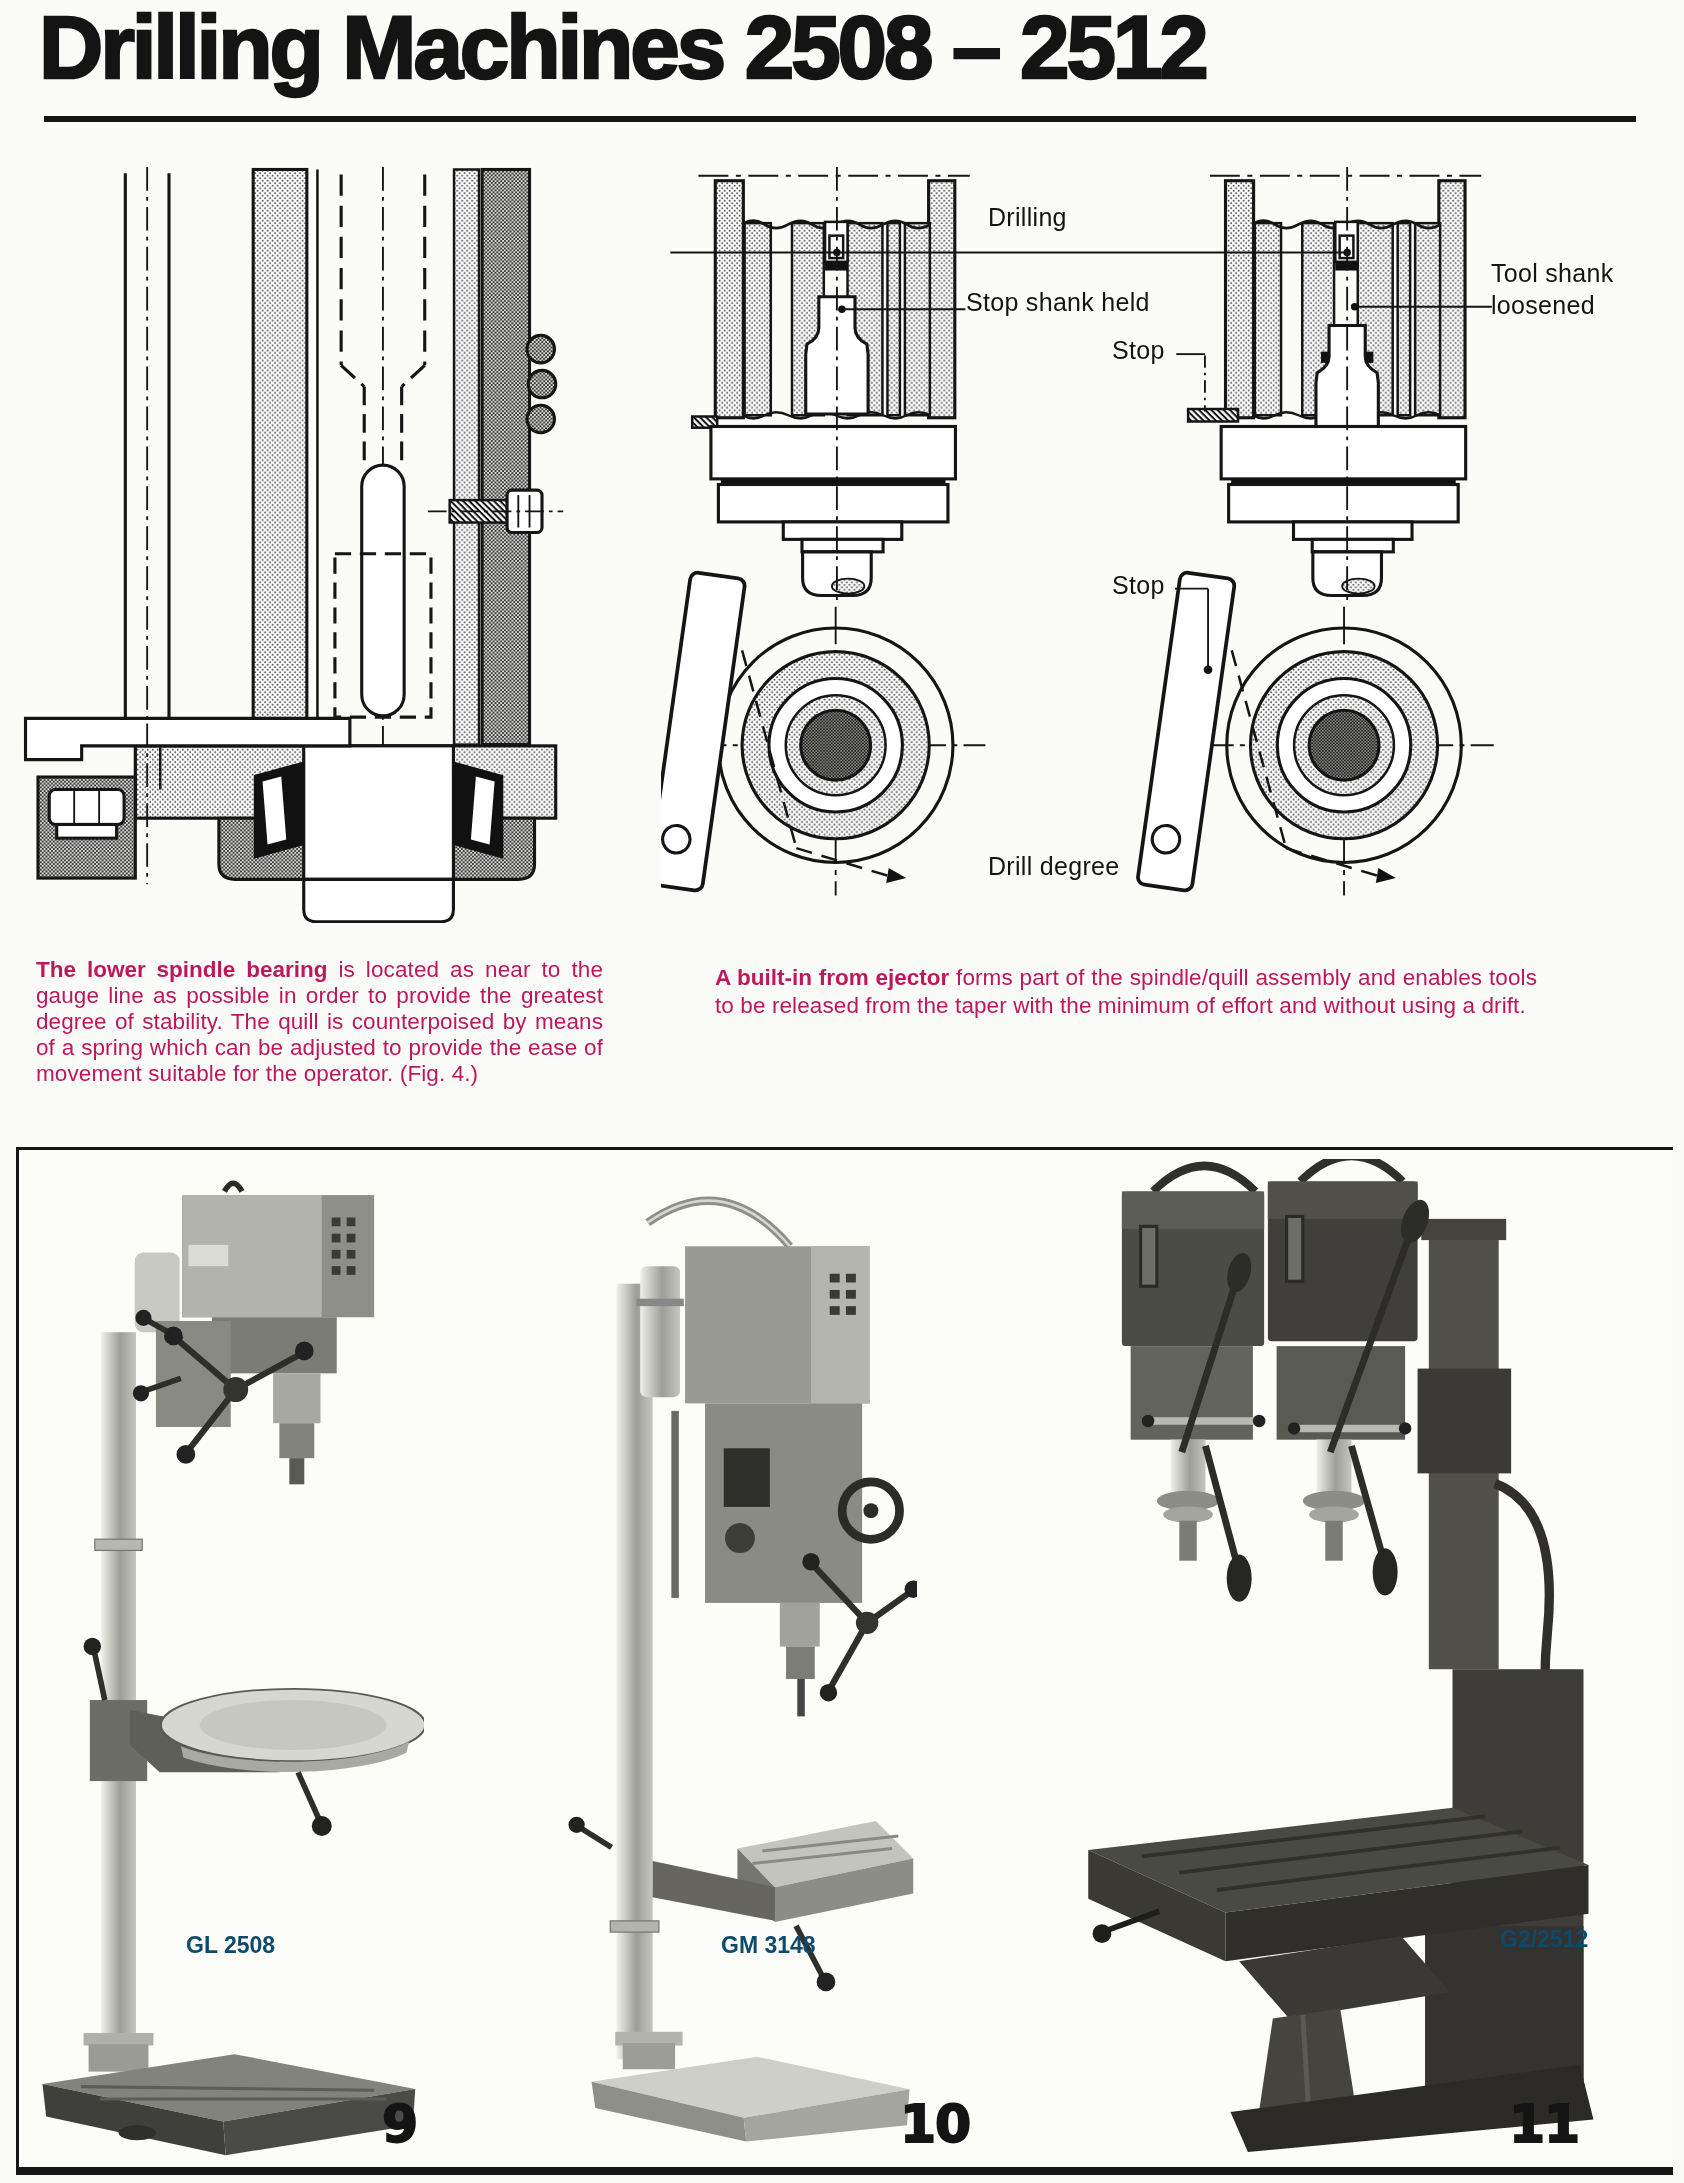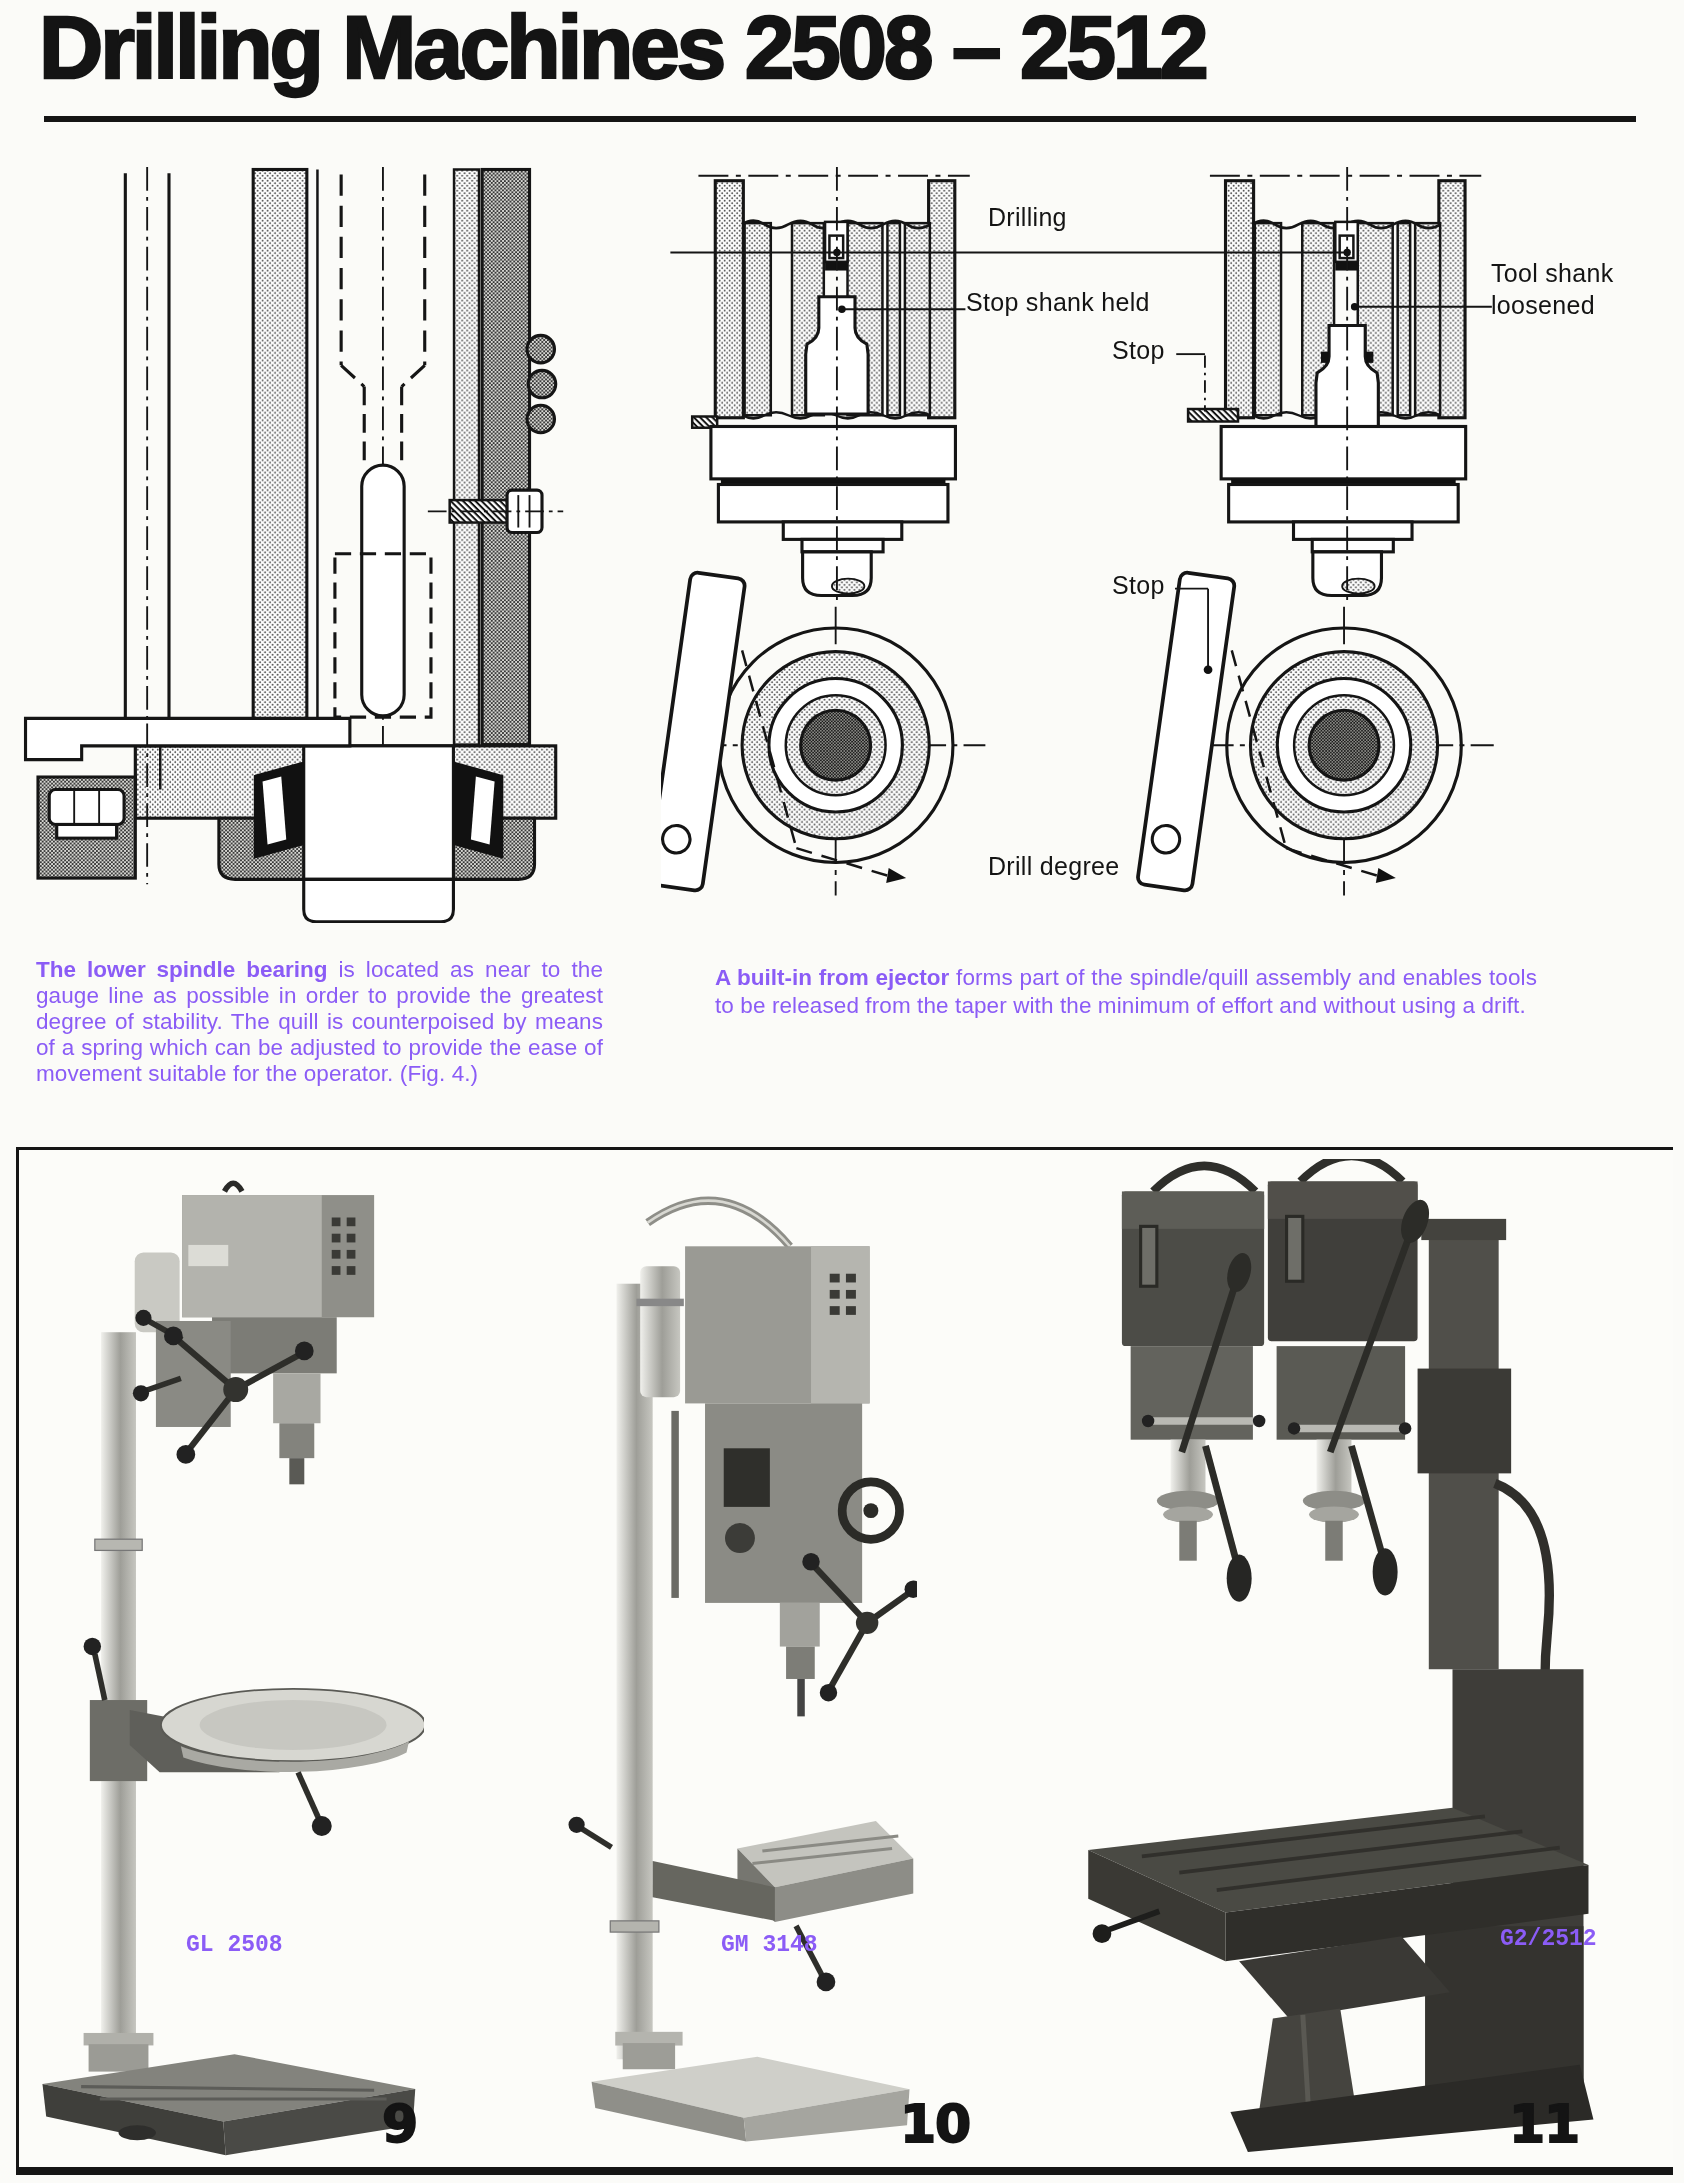--- a/index.html
+++ b/index.html
@@ -20,35 +20,35 @@
   }
   .title-rule{
     position:absolute;left:44px;top:116px;width:1592px;height:5.6px;background:#151515;
   }
   .dlabel{
     position:absolute;font-size:25px;font-weight:400;color:#141414;
     letter-spacing:0.3px;white-space:pre-line;line-height:32px;
   }
   .caption{
     position:absolute;font-size:22.5px;line-height:26px;text-align:justify;
-    color:#8b5cf6;letter-spacing:0.1px;margin-top:26px;
+    color:#be185d;letter-spacing:0.1px;margin-top:26px;
   }
   .caption b{font-weight:bold;letter-spacing:0;}
   .cap-left{left:36px;top:931px;width:567px;}
   .cap-right{left:715px;top:938px;width:822px;line-height:28px;}
   .photo-panel{
     position:absolute;left:16px;top:1147px;width:1657px;height:1028px;
     box-sizing:border-box;
     border-top:3.7px solid #151515;
     border-left:3.1px solid #151515;
     border-bottom:8.7px solid #151515;
     background:#fcfcf9;
   }
   .machine-label{
-    position:absolute;font-size:23px;font-weight:bold;color:#8b5cf6;letter-spacing:0px;white-space:nowrap;font-family:Liberation Mono, monospace;
+    position:absolute;font-size:23px;font-weight:bold;color:#0c4a6e;letter-spacing:0px;white-space:nowrap;
   }
   .fig-number{
     position:absolute;font-size:52px;font-weight:bold;color:#141414;
     font-family:"DejaVu Sans","Liberation Sans",sans-serif;
     -webkit-text-stroke:1.9px #141414;letter-spacing:-1.2px;
   }
 </style>
 </head>
 <body>
 

